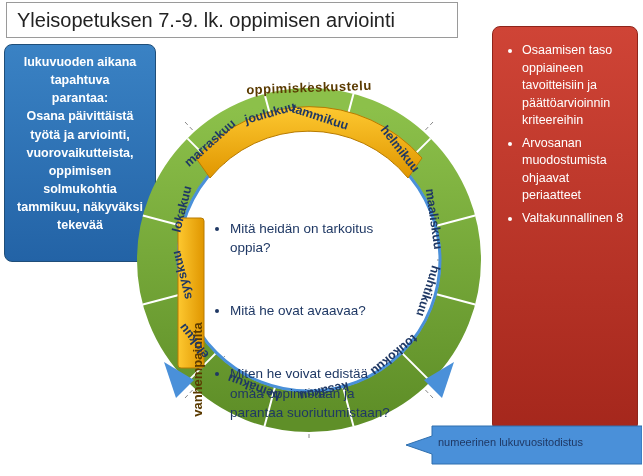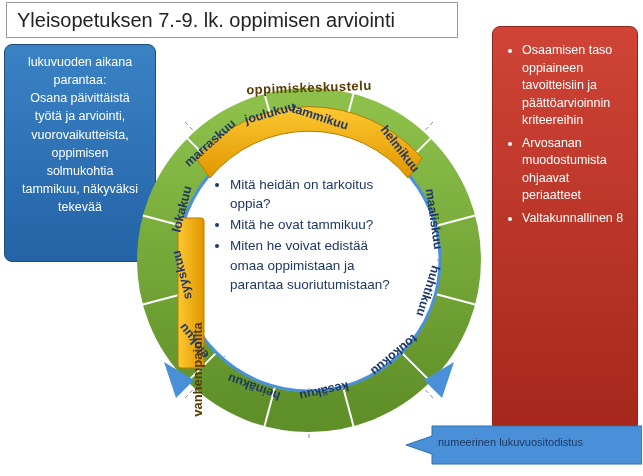--- a/index.html
+++ b/index.html
@@ -50,20 +50,21 @@
     background: #2e74b5;
     background: linear-gradient(180deg, #3a82c4 0%, #2363a6 100%);
     border: 1px solid #1f4e79;
     border-radius: 8px;
     box-sizing: border-box;
     color: #ffffff;
     font-size: 12.5px;
     line-height: 1.45;
     text-align: center;
     padding: 8px 8px 6px 8px;
+    font-weight: bold;
   }
   .left-box p {
     margin: 0;
   }
 
   
   .right-box {
     position: absolute;
     left: 492px;
     top: 26px;
@@ -112,20 +113,21 @@
     font-size: 13.5px;
     color: #1f3864;
     line-height: 1.42;
   }
   .center-text ul {
     margin: 0;
     padding-left: 18px;
   }
   .center-text li {
     margin-bottom: 2px;
+    margin-top: 44px;
   }
 
   
   .arc-label {
     position: absolute;
     font-size: 12.5px;
     font-weight: bold;
     color: #1f3864;
     white-space: nowrap;
     transform-origin: 50% 50%;
@@ -172,20 +174,21 @@
 <body>
 
 <div id="root">
 
   <div class="title-box">
     <div class="title-text">Yleisopetuksen 7.-9. lk. oppimisen arviointi</div>
   </div>
 
   <div class="left-box">
     <p>lukuvuoden  aikana</p>
+    <p>tapahtuva</p>
     <p>parantaa:</p>
     <p>Osana päivittäistä</p>
     <p>työtä ja arviointi,</p>
     <p>vuorovaikutteista,</p>
     <p>oppimisen</p>
     <p>solmukohtia</p>
     <p>tammikuu, näkyväksi</p>
     <p>tekevää</p>
   </div>
 
@@ -264,21 +267,21 @@
     <div class="arc-label" style="left:34px; top:272px; width:72px; text-align:center; transform: rotate(232deg);">elokuu</div>
     <div class="arc-label" style="left:22px; top:206px; width:72px; text-align:center; transform: rotate(256deg);">syyskuu</div>
     <div class="arc-label" style="left:22px; top:140px; width:72px; text-align:center; transform: rotate(284deg);">lokakuu</div>
     <div class="arc-label" style="left:46px; top:74px; width:80px; text-align:center; transform: rotate(318deg);">marraskuu</div>
     <div class="arc-label" style="left:108px; top:44px; width:76px; text-align:center; transform: rotate(344deg);">joulukuu</div>
   </div>
 
   <div class="center-text">
     <ul>
       <li>Mitä heidän on tarkoitus oppia?</li>
-      <li>Mitä he ovat tammikuu?</li>
+      <li>Mitä he ovat avaavaa?</li>
       <li>Miten he voivat edistää omaa oppimistaan ja parantaa suoriutumistaan?</li>
     </ul>
   </div>
 
   <div class="arrow-wrap">
     <svg width="238" height="42" viewBox="0 0 238 42">
       <polygon points="28,2 238,2 238,40 28,40 28,30 2,21 28,12" fill="#4a90d9" stroke="#2e6fae" stroke-width="1"></polygon>
     </svg>
     <div class="arrow-text">numeerinen lukuvuositodistus</div>
   </div>

